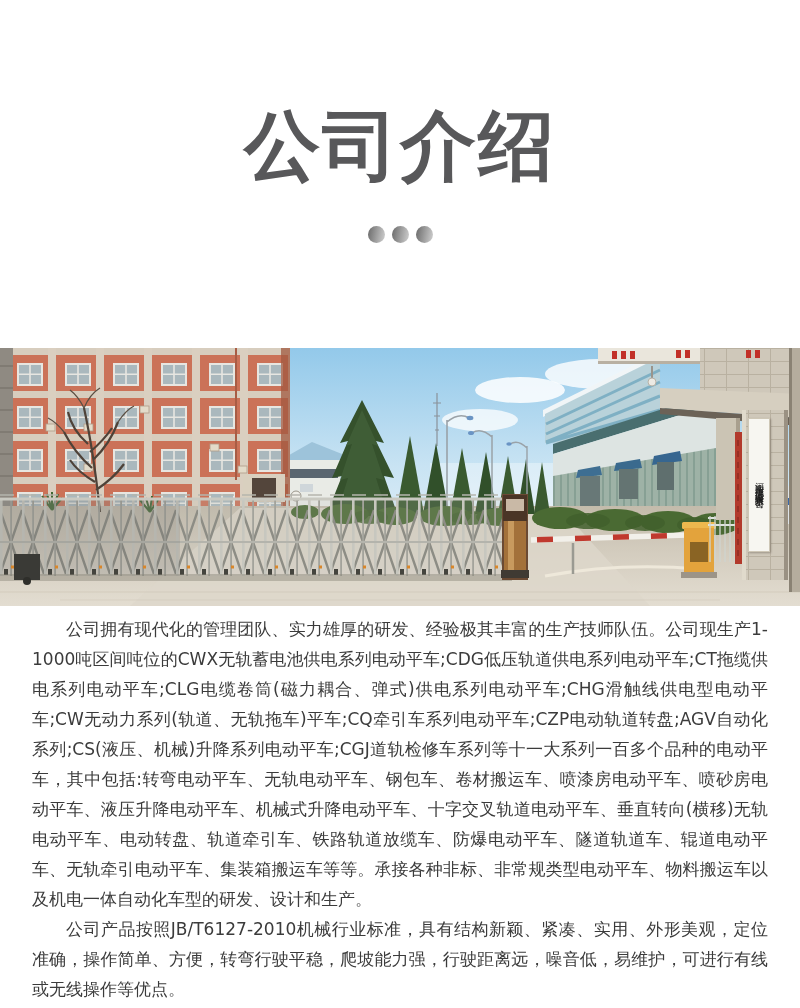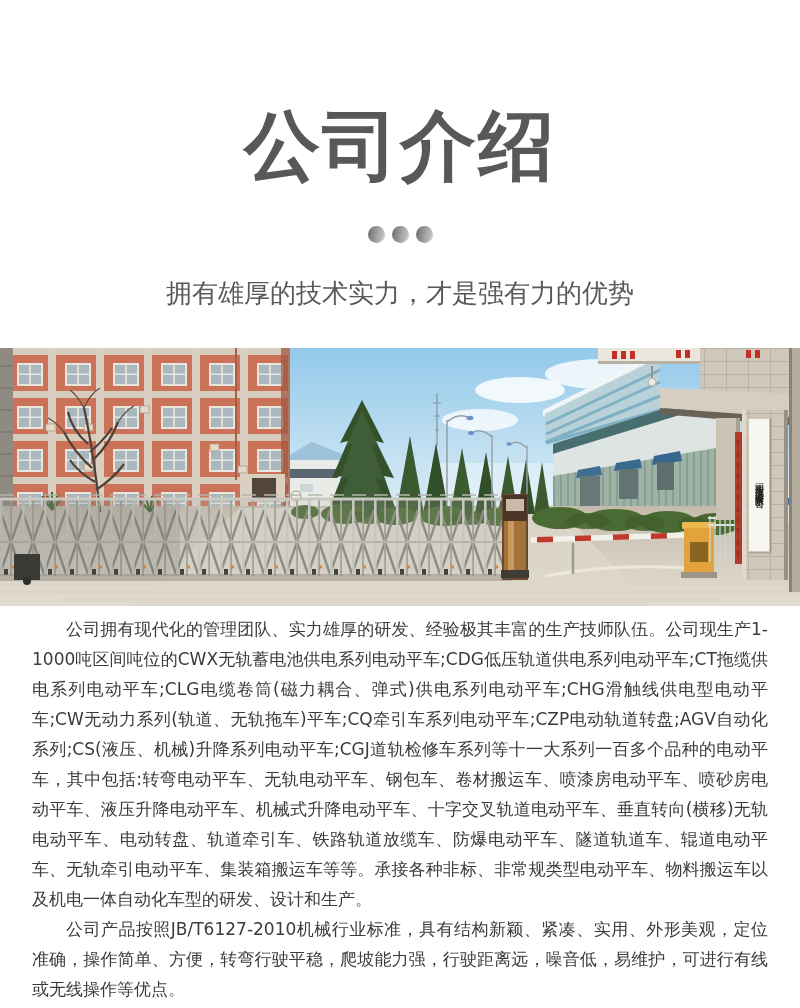--- a/index.html
+++ b/index.html
@@ -44,21 +44,20 @@
 
 <div class="page">
 
   <header class="hero">
     <h1 class="page-title">公司介绍</h1>
     <div class="dots">
       <span class="dot"></span>
       <span class="dot"></span>
       <span class="dot"></span>
     </div>
-    <p class="subtitle">拥有雄厚的技术实力，才是强有力的优势</p>
   </header>
 
   <figure class="photo">
     <svg viewBox="0 0 800 258" width="800" height="258" preserveAspectRatio="none">
       <defs>
         <linearGradient id="sky" x1="0" y1="0" x2="0" y2="1">
           <stop offset="0" stop-color="#93c9ea"></stop>
           <stop offset="0.5" stop-color="#c8e3f3"></stop>
           <stop offset="1" stop-color="#eef5f9"></stop>
         </linearGradient>

